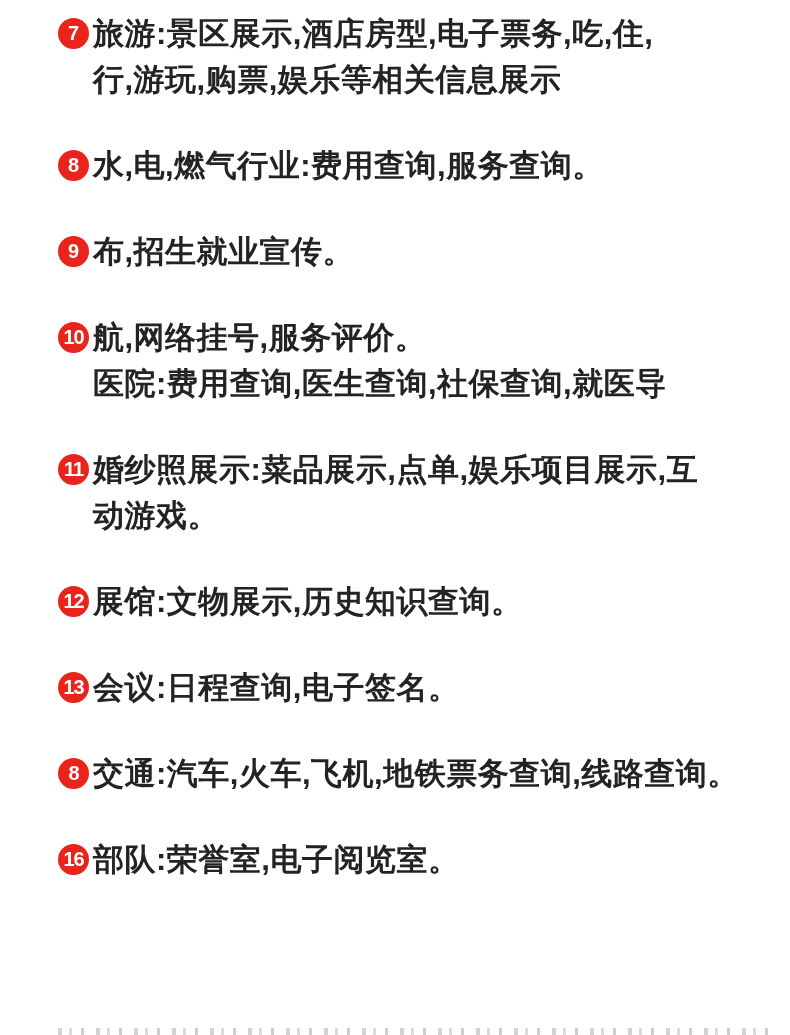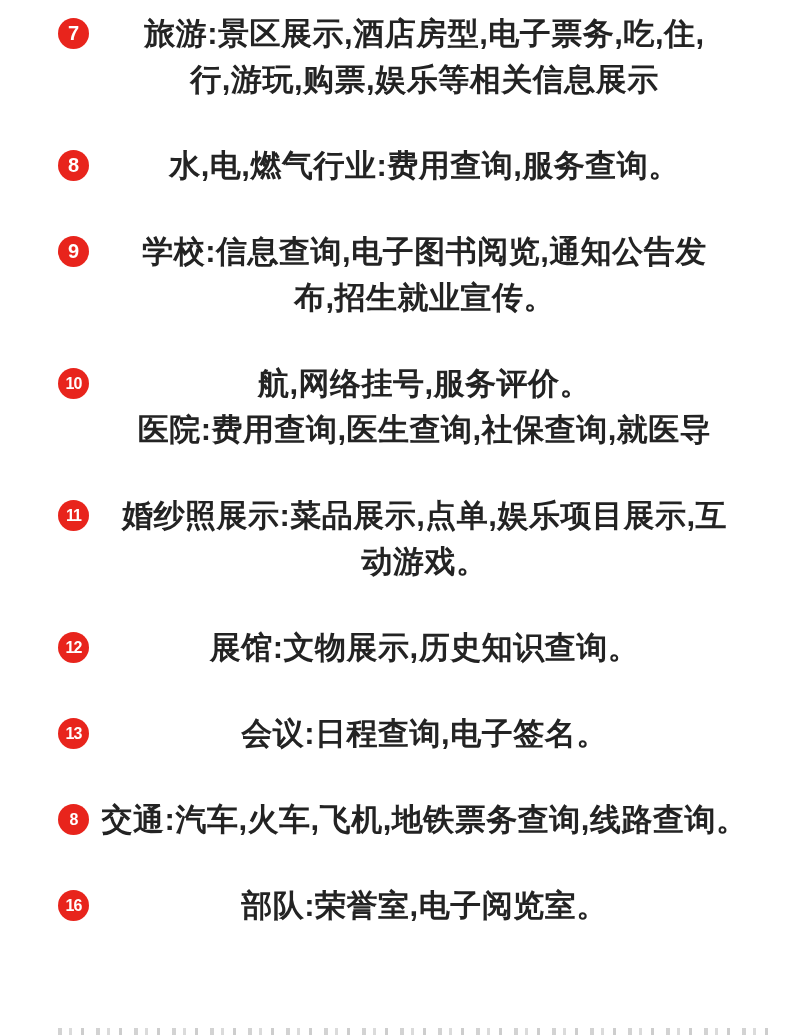--- a/index.html
+++ b/index.html
@@ -45,30 +45,29 @@
     border-radius: 50%;
     background: #e8241c;
     color: #ffffff;
     font-size: 20px;
     font-weight: 700;
     line-height: 31px;
     text-align: center;
     letter-spacing: 0;
   }
   .badge.two-digit {
-    font-size: 16px;
+    font-size: 20px;
     letter-spacing: -1px;
   }
   .item-text {
     flex: 1 1 auto;
     min-width: 0;
   }
   .line {
     white-space: nowrap;
-    text-align: center;
   }
   
   .clipped-next-line {
     position: absolute;
     left: 58px;
     right: 10px;
     bottom: 0;
     height: 7px;
     opacity: 0.75;
     background: repeating-linear-gradient(
@@ -96,21 +95,20 @@
     <li class="item">
       <span class="badge">8</span>
       <div class="item-text">
         <div class="line">水,电,燃气行业:费用查询,服务查询。</div>
       </div>
     </li>
 
     <li class="item">
       <span class="badge">9</span>
       <div class="item-text">
-        <div class="line">学校:信息查询,电子图书阅览,通知公告发</div>
         <div class="line">布,招生就业宣传。</div>
       </div>
     </li>
 
     <li class="item">
       <span class="badge two-digit">10</span>
       <div class="item-text">
         <div class="line">航,网络挂号,服务评价。</div>
         <div class="line">医院:费用查询,医生查询,社保查询,就医导</div>
       </div>

